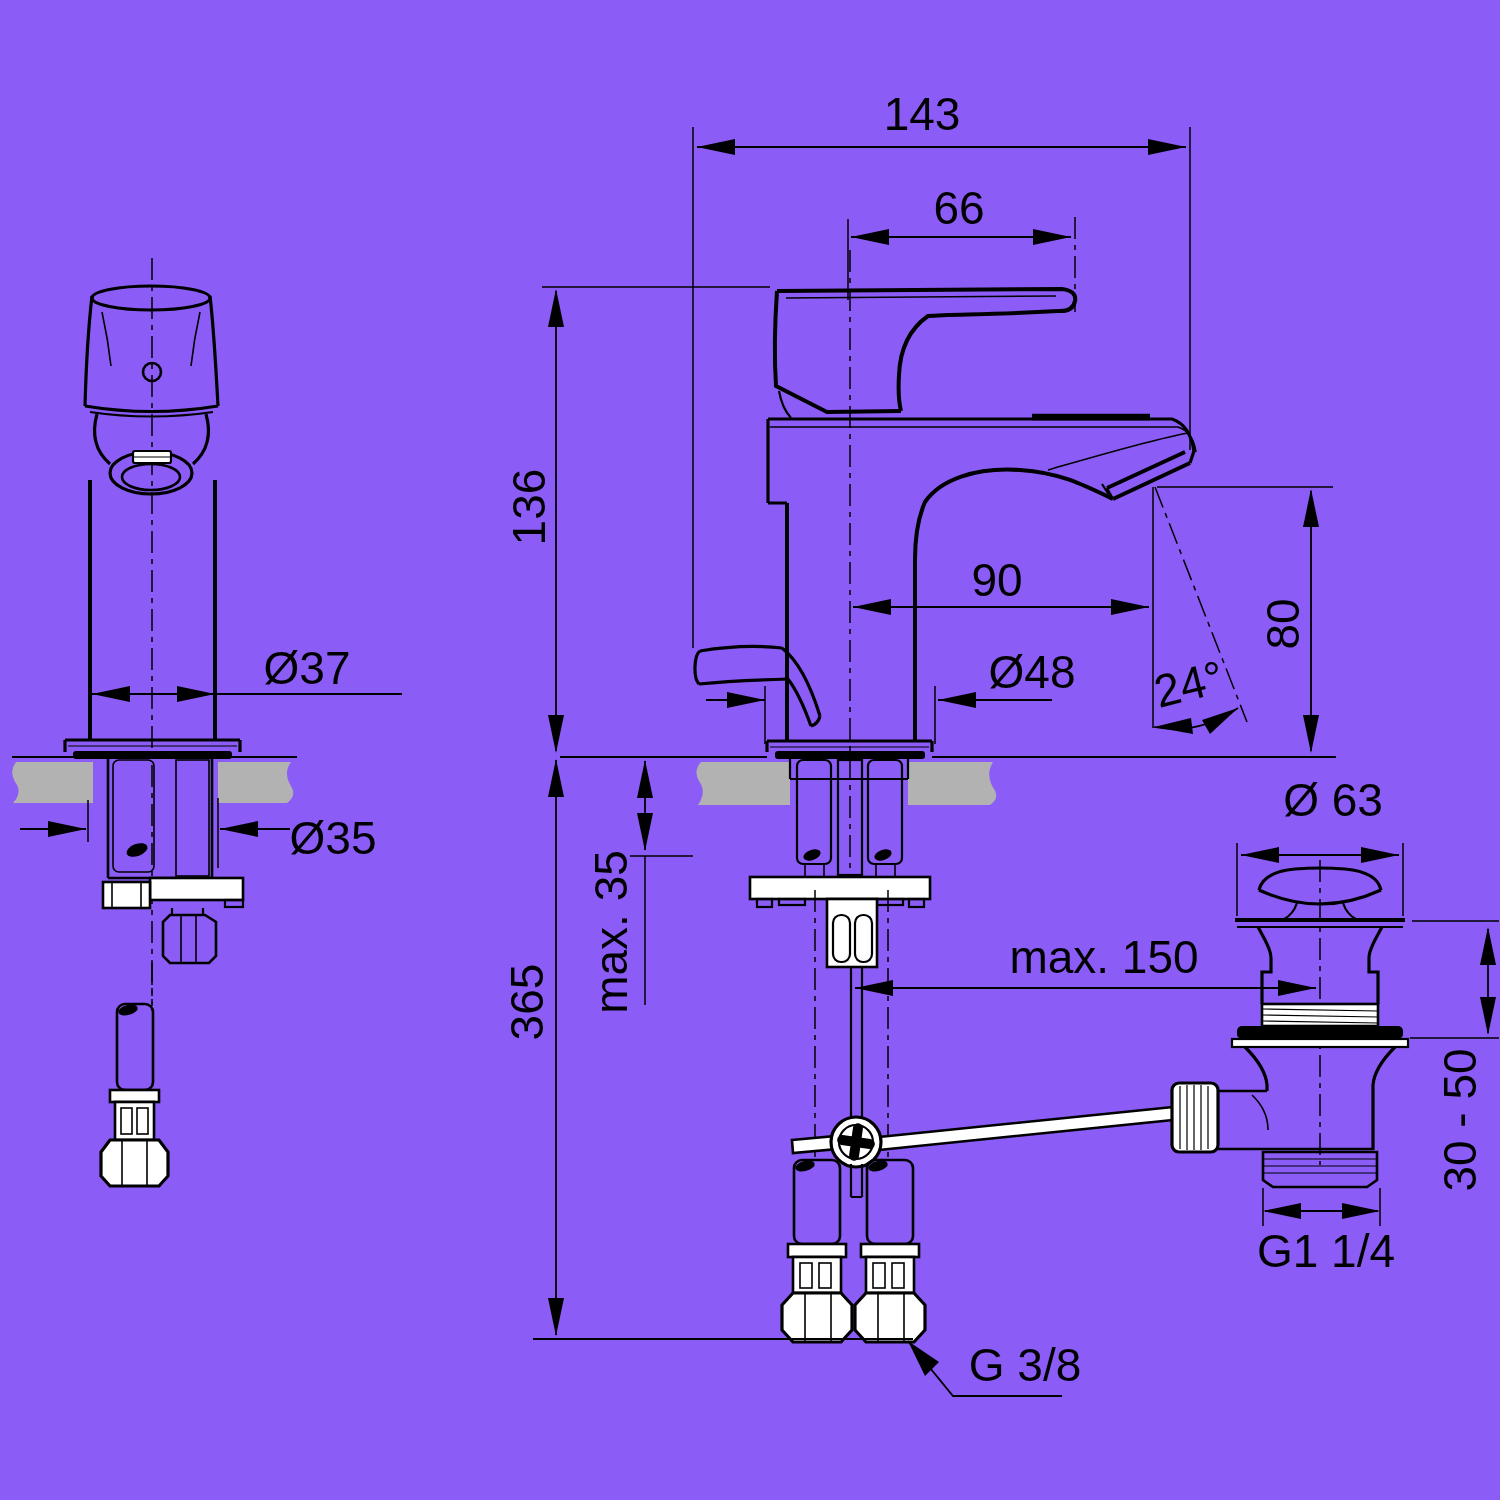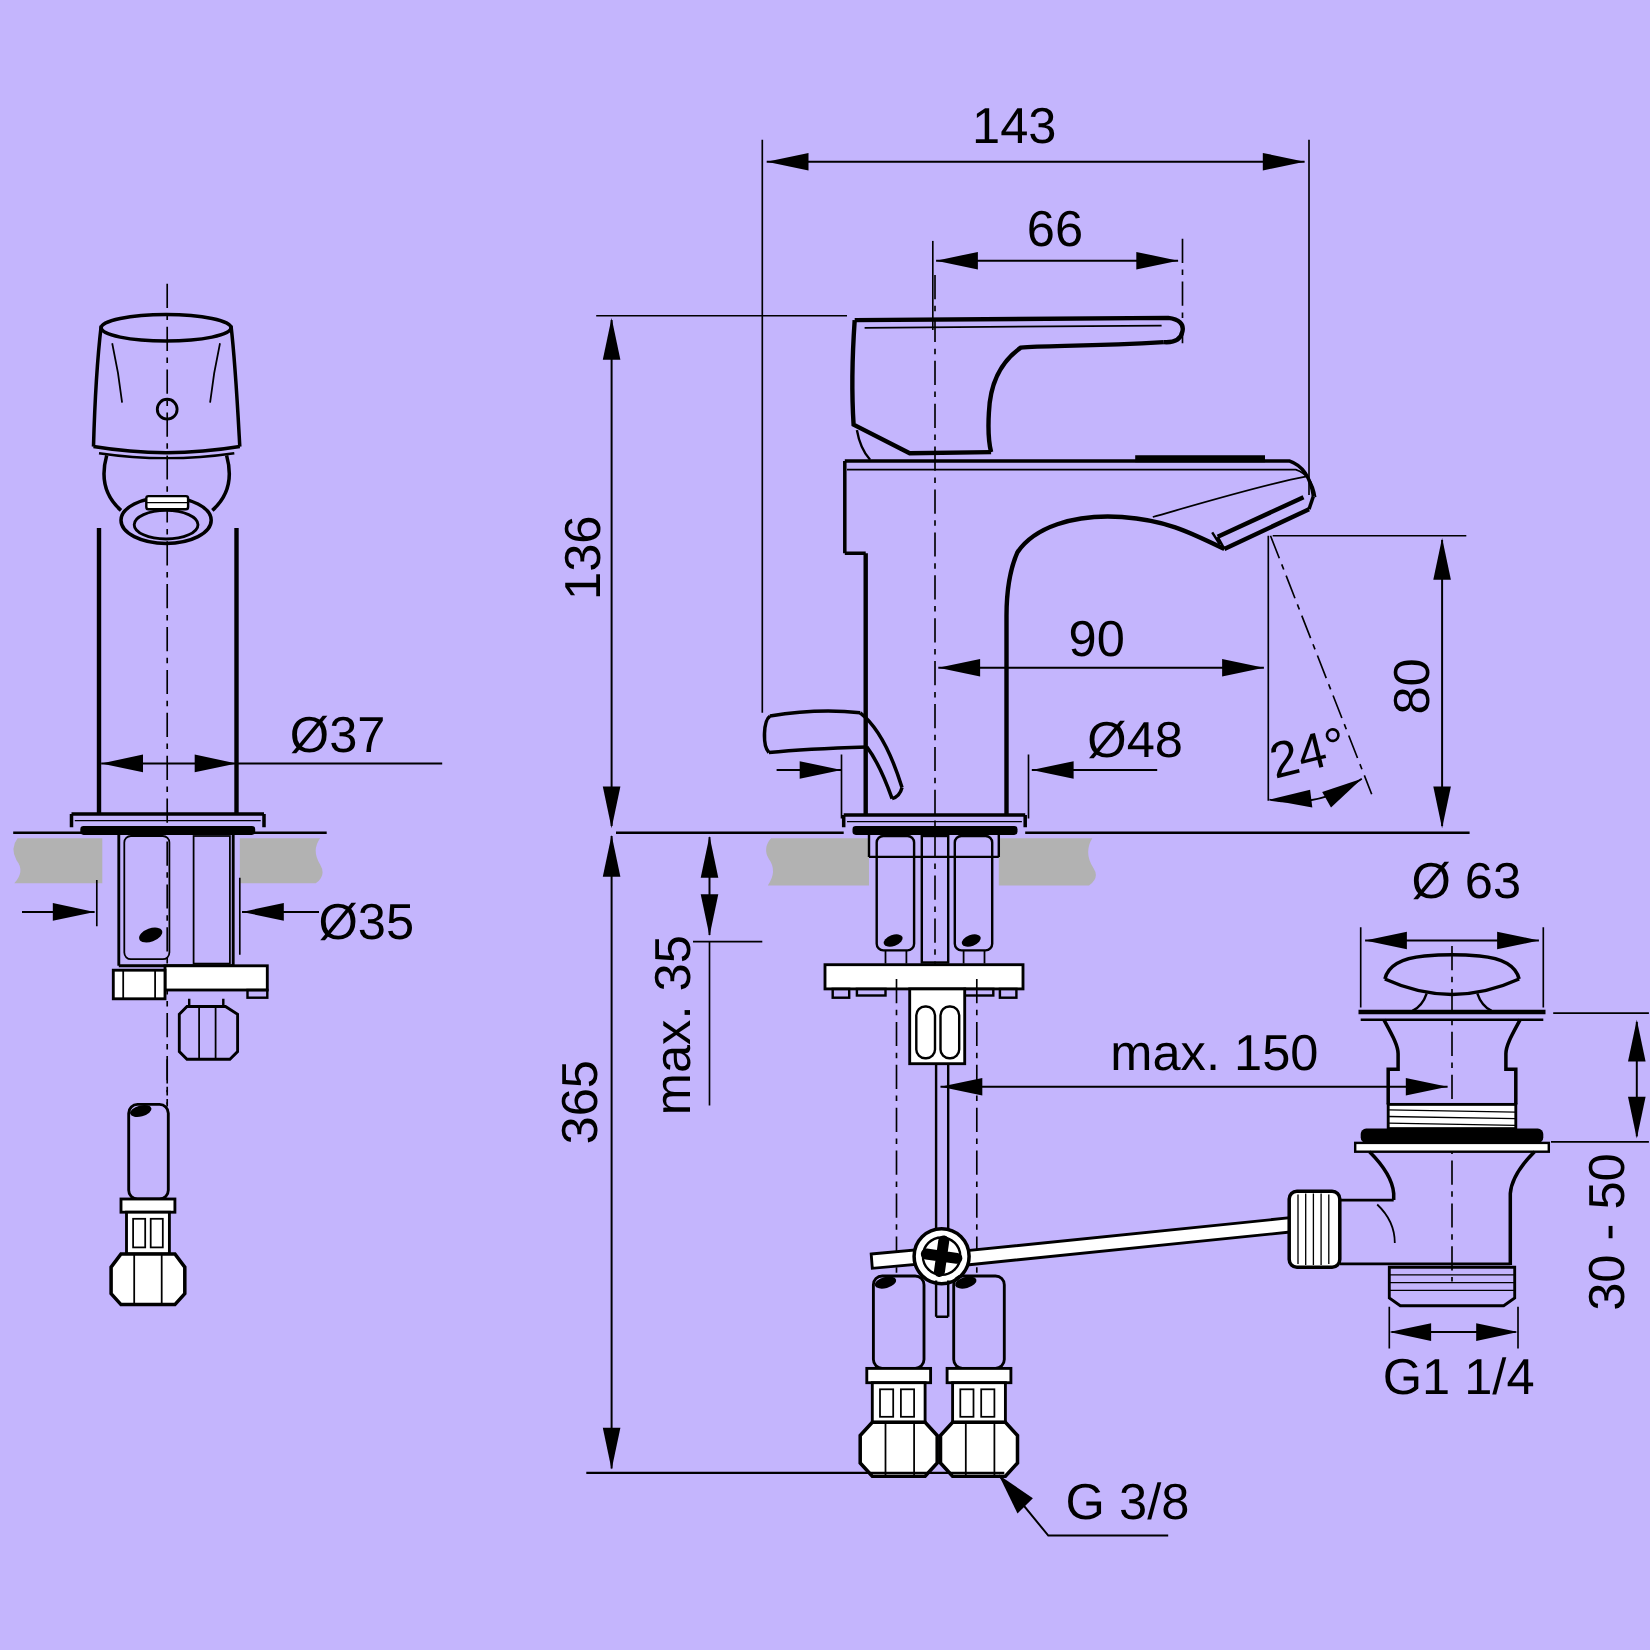--- a/index.html
+++ b/index.html
@@ -1,16 +1,16 @@
 <!DOCTYPE html>
 <html><head>
 <meta charset="utf-8">
 <style>
   html,body{margin:0;padding:0;background:#fff;}
-  .page{width:1500px;height:1500px;background:#c4b5fd;position:relative;overflow:hidden;}
+  .page{width:1500px;height:1500px;background:#8b5cf6;position:relative;overflow:hidden;}
   svg{display:block;}
   text{font-family:"Liberation Sans","DejaVu Sans",sans-serif;fill:#000;}
   .dim-label{font-size:46px;}
   
   .s1{stroke:#000;stroke-width:1.2;fill:none;}
   .s15{stroke:#000;stroke-width:1.6;fill:none;}
   .s2{stroke:#000;stroke-width:2.2;fill:none;}
   .s25{stroke:#000;stroke-width:2.6;fill:none;}
   .s3{stroke:#000;stroke-width:3.2;fill:none;}
   .s4{stroke:#000;stroke-width:4;fill:none;}

